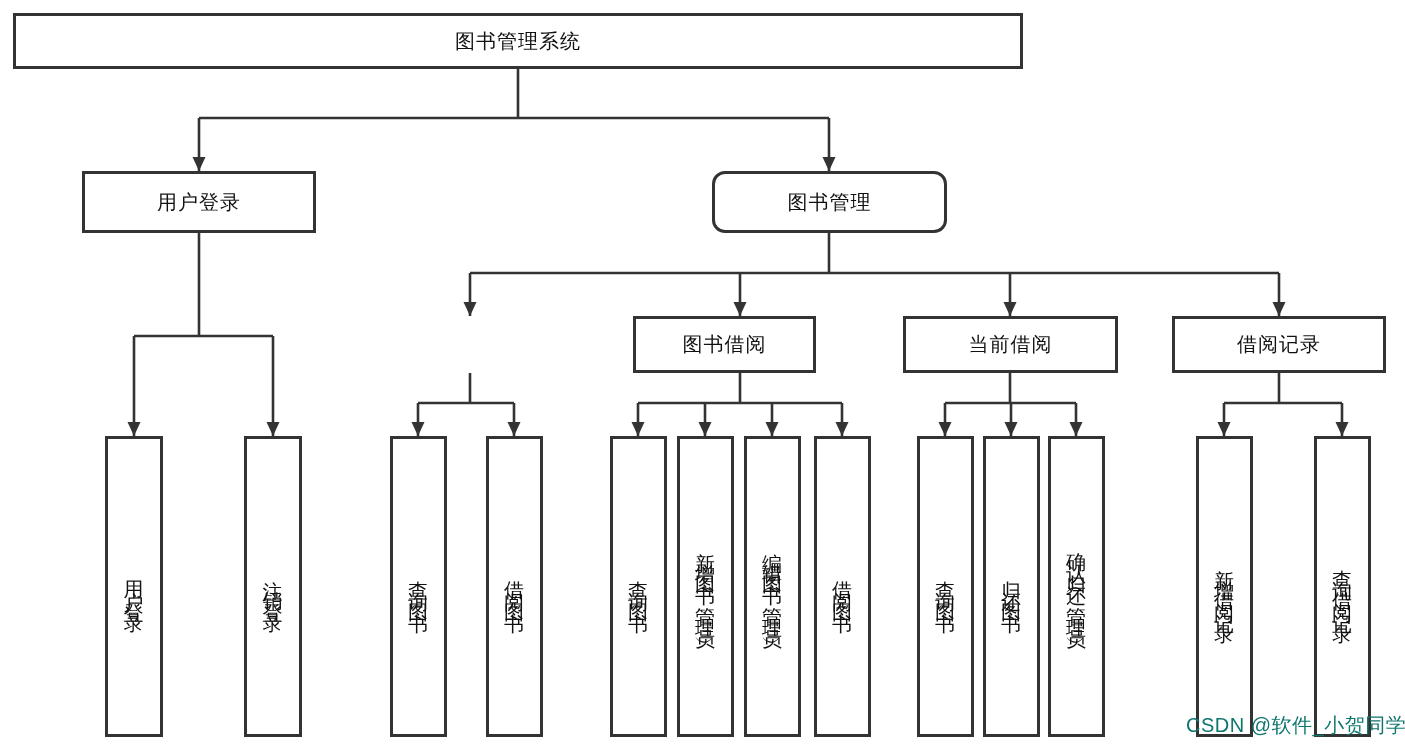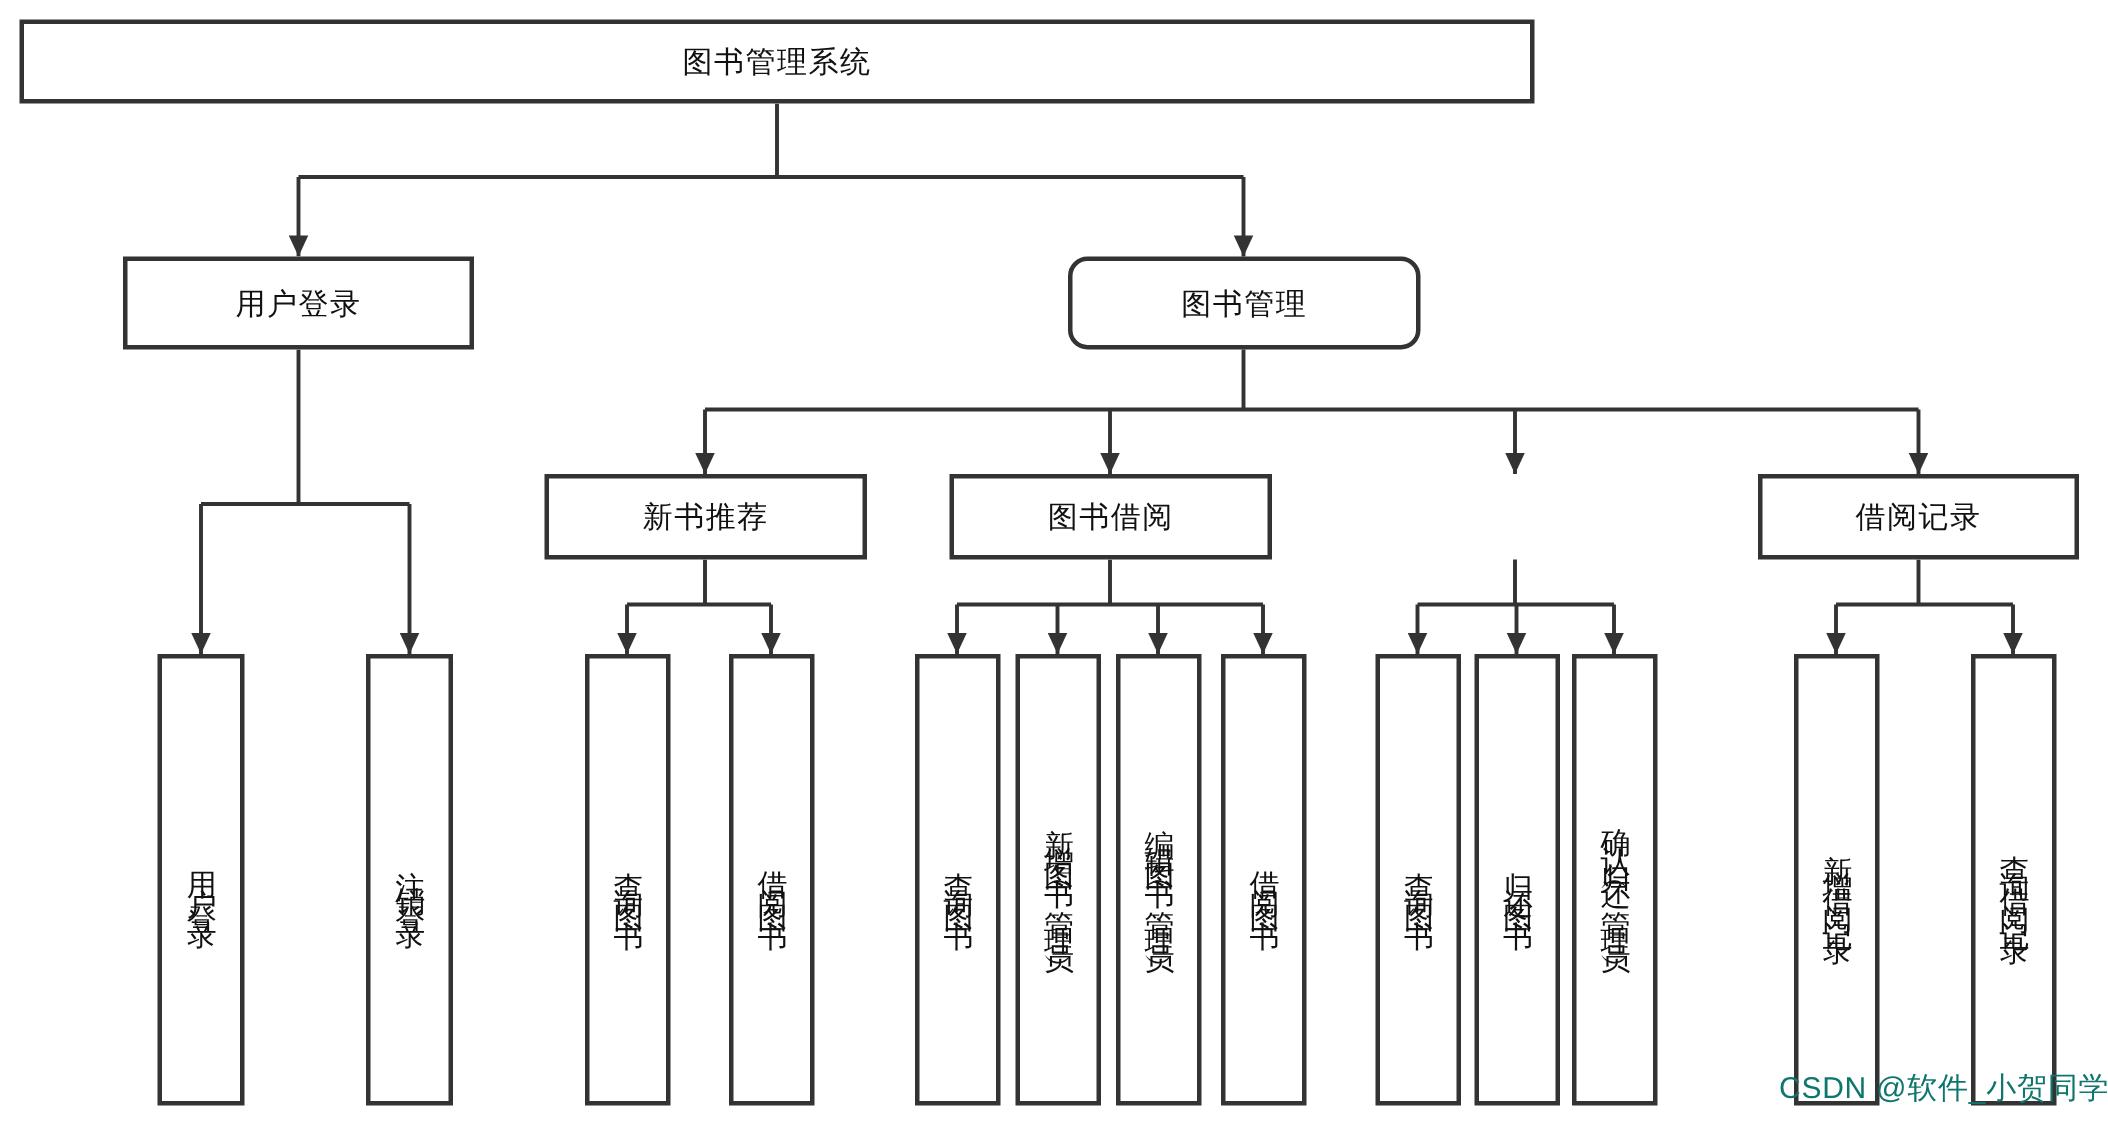--- a/index.html
+++ b/index.html
@@ -89,22 +89,22 @@
 
     <line x1="1224" y1="403" x2="1224" y2="436" stroke="#333333" stroke-width="2.6" marker-end="url(#arr)"></line>
     <line x1="1342" y1="403" x2="1342" y2="436" stroke="#333333" stroke-width="2.6" marker-end="url(#arr)"></line>
   </svg>
 
   <div class="node root">图书管理系统</div>
 
   <div class="node lv2" style="left:82px;width:234px;">用户登录</div>
   <div class="node lv2" style="left:712px;width:235px;border-radius:13px;">图书管理</div>
 
-  <div class="node lv3" style="left:363px;width:215px;">新书推荐</div>
-  <div class="node lv3" style="left:633px;width:215px;">图书借阅</div>
+  <div class="node lv3" style="left:633px;width:183px;">图书借阅</div>
+  <div class="node lv3" style="left:903px;width:215px;">当前借阅</div>
   <div class="node lv3" style="left:1172px;width:214px;">借阅记录</div>
 
   <div class="node leaf" style="left:105px;width:58px;">用户登录</div>
   <div class="node leaf" style="left:244px;width:58px;">注销登录</div>
 
   <div class="node leaf" style="left:390px;">查询图书</div>
   <div class="node leaf" style="left:486px;">借阅图书</div>
 
   <div class="node leaf" style="left:610px;">查询图书</div>
   <div class="node leaf" style="left:677px;">新增图书（管理员）</div>

